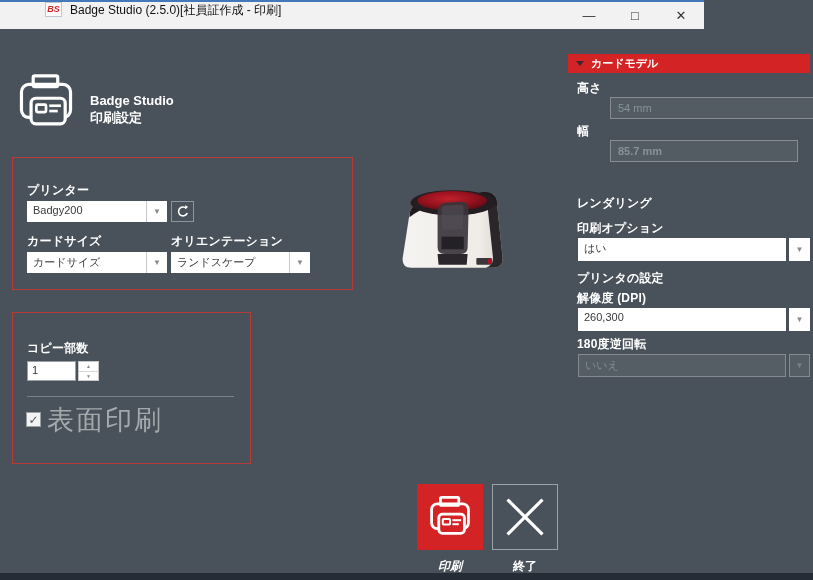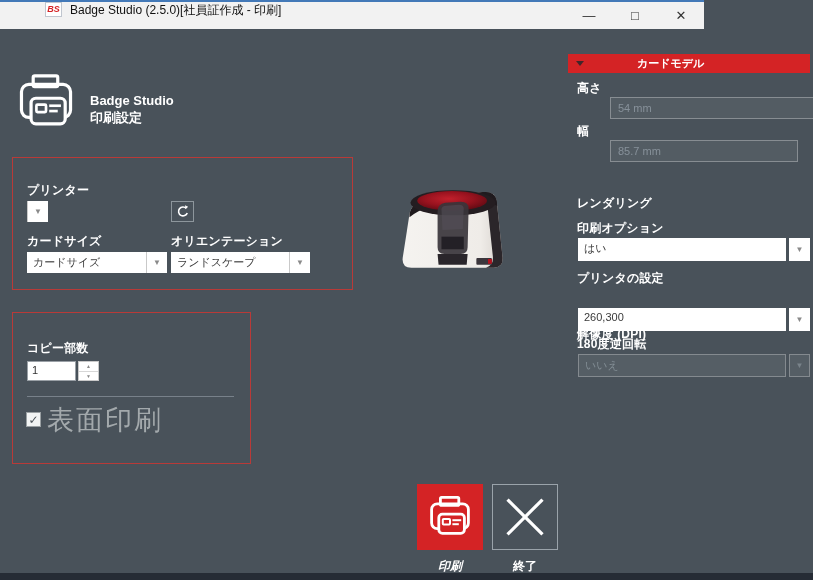--- a/index.html
+++ b/index.html
@@ -27,21 +27,21 @@
     display:flex; align-items:center; justify-content:center; color:#8a8a8a; font-size:8px; }
   .combo.gap .arrow { border-left:none; margin-left:3px; }
   .combo.tall { height:23px; }
   .combo.disabled .val { background:rgba(255,255,255,0.07); color:#828d94; border:1px solid rgba(255,255,255,0.28); }
   .combo.disabled .arrow { background:rgba(255,255,255,0.07); color:#79838a; border:1px solid rgba(255,255,255,0.28); }
 
   .dis-input { position:absolute; background:rgba(255,255,255,0.06); border:1px solid rgba(255,255,255,0.30);
     color:#87919a; font-size:11px; padding:4px 7px;margin-left:32px; }
 
   .section-hdr { position:absolute; left:568px; width:242px; height:19px; background:#d42325;
-    display:flex; align-items:center; color:#fff; font-size:11px; font-weight:bold;gap:46px; }
+    display:flex; align-items:center; color:#fff; font-size:11px; font-weight:bold; }
   .tri-down { width:0; height:0; border-left:4px solid transparent; border-right:4px solid transparent;
     border-top:5px solid #41262a; margin:0 7px 0 8px; }
 
   
   .spinwrap { position:absolute; display:flex; height:20px; }
   .spin-field { width:49px; background:#fff; border:1px solid #9aa0a6; color:#333; font-size:11px; padding:2px 4px; }
   .spin-btns { width:21px; margin-left:2px; display:flex; flex-direction:column; background:#fff; border:1px solid #c9c9c9; }
   .spin-btns div { flex:1; display:flex; align-items:center; justify-content:center; color:#8a8a8a; font-size:5px; }
   .spin-btns div:first-child { border-bottom:1px solid #d7d7d7; }
 
@@ -90,20 +90,21 @@
       <line x1="66" y1="62" x2="88" y2="62" stroke="#fff" stroke-width="5"></line>
       <line x1="66" y1="72" x2="82" y2="72" stroke="#fff" stroke-width="5"></line>
     </svg>
   </div>
   <div class="hdr-brand"><span>Badge Studio</span><br><span>印刷設定</span></div>
 
   <div class="groupbox" style="left:12px;top:157px;width:341px;height:133px;"></div>
 
   <div class="lbl" style="left:27px;top:182px;">プリンター</div>
   <div class="combo" style="left:27px;top:201px;width:140px;">
+    <div class="val">Badgy200</div>
     <div class="arrow">
         <span>▼</span>
       </div>
   </div>
   <div class="refresh-btn" style="left:171px;top:201px;">
     <svg viewBox="0 0 20 20" width="16" height="16">
       <path d="M15.3 11.2a5.6 5.6 0 1 1-1.3-5.9" fill="none" stroke="#fff" stroke-width="2"></path>
       <path d="M12.4 1.6 L16.4 3.4 L13.2 6.6 Z" fill="#fff"></path>
     </svg>
   </div>
@@ -175,32 +176,32 @@
     </svg>
   </div>
 
   <div class="section-hdr" style="top:54px;">
     <div class="tri-down"></div>
     <span>カードモデル</span>
   </div>
   <div class="lbl" style="left:577px;top:80px;">高さ</div>
   <div class="dis-input" style="left:578px;top:97px;width:222px;height:22px;">54 mm</div>
   <div class="lbl" style="left:577px;top:123px;">幅</div>
-  <div class="dis-input" style="left:578px;top:140px;width:188px;height:22px;">85.7 mm</div>
+  <div class="dis-input" style="left:578px;top:140px;width:188px;height:22px;font-weight:bold;">85.7 mm</div>
 
   <div class="lbl" style="left:577px;top:195px;">レンダリング</div>
   <div class="lbl" style="left:577px;top:220px;">印刷オプション</div>
   <div class="combo tall gap" style="left:578px;top:238px;width:232px;">
     <div class="val">はい</div>
     <div class="arrow">
         <span>▼</span>
       </div>
   </div>
   <div class="lbl" style="left:577px;top:270px;">プリンタの設定</div>
-  <div class="lbl" style="left:577px;top:290px;margin-top:36px;">解像度 (DPI)</div>
+  <div class="lbl" style="left:577px;top:290px;">解像度 (DPI)</div>
   <div class="combo tall gap" style="left:578px;top:308px;width:232px;">
     <div class="val">260,300</div>
     <div class="arrow">
         <span>▼</span>
       </div>
   </div>
   <div class="lbl" style="left:577px;top:336px;">180度逆回転</div>
   <div class="combo tall gap disabled" style="left:578px;top:354px;width:232px;">
     <div class="val">いいえ</div>
     <div class="arrow">

